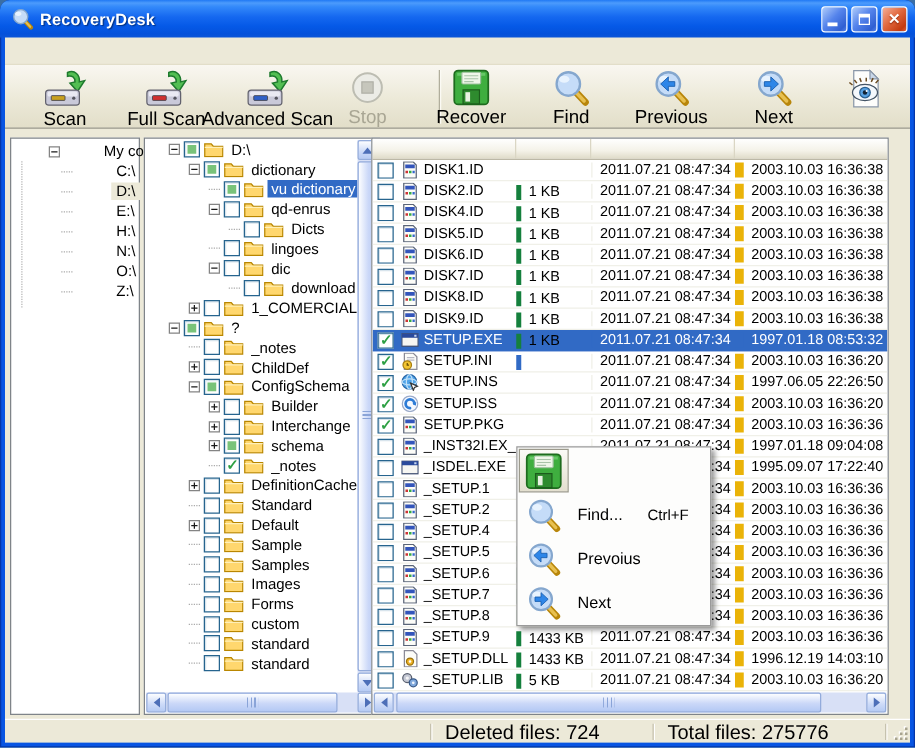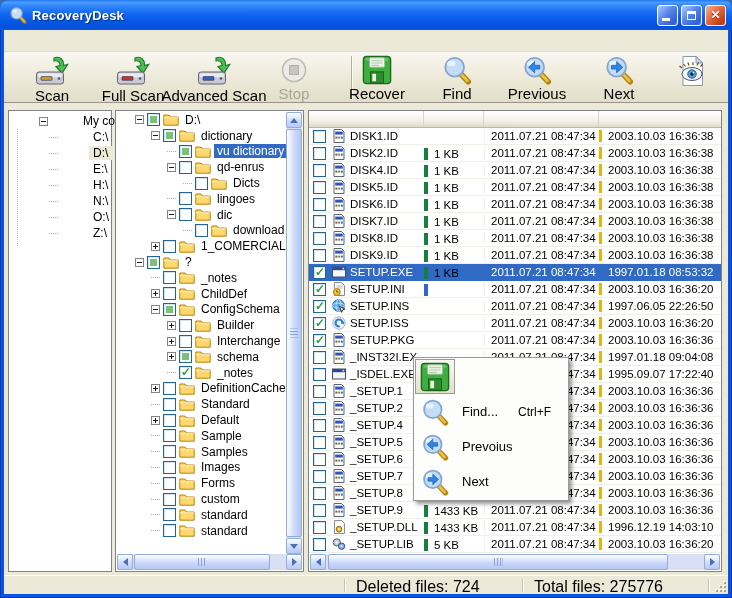--- a/index.html
+++ b/index.html
@@ -40,21 +40,21 @@
   .tool-icon { height: 32px; display: flex; align-items: flex-end; }
   .tool-label { font-size: 15px; color: #000; white-space: nowrap; }
   .tool-btn.disabled .tool-label { color: #A9A694; }
   .tb-sep { position: absolute; top: 4px; height: 43px; width: 1px; background: #B1AE9C; box-shadow: 1px 0 0 #FBFAF4; }
 
   
   .main { position: absolute; top: 74px; left: 0; right: 0; bottom: 19px; background: #ECE9D8; }
   .panel { position: absolute; background: #fff; border: 1px solid #7F8489; }
   #drivePanel { left: 4px;   top: 6px; width: 104px; height: 462px; }
   #treePanel  { left: 111px; top: 6px; width: 189px; height: 462px; }
-  #listPanel  { left: 304px; top: 6px; width: 414px; height: 462px; overflow: hidden; }
+  #listPanel  { left: 293px; top: 6px; width: 414px; height: 462px; overflow: hidden; }
 
   
   .drow { height: 16px; display: flex; align-items: center; font-size: 12px; white-space: nowrap; gap: 28px; }
   .drow .dlabel { padding: 0 4px; }
   .drow.sel .dlabel { background: #ECE9D8; }
   .drive-rail { position: absolute; left: 8px; top: 18px; height: 117px; border-left: 1px dotted #B5B5B5; }
 
   
   .exp { width: 9px; height: 9px; border: 1px solid #848484; background: #fff; position: relative; flex: none; margin-right: 3px; }
   .exp::before { content: ""; position: absolute; left: 1px; top: 3px; width: 5px; height: 1px; background: #1a1a1a; }
@@ -94,21 +94,21 @@
              background: linear-gradient(#FFFFFF,#F4F2E8 60%,#DFDBC8); border-bottom: 1px solid #BCB8A6; }
   .col-h { font-size: 12px; padding: 1px 0 0 6px; border-right: 1px solid #DAD6C4; flex: none; }
   .lrows { position: absolute; top: 17px; left: 0; right: 0; bottom: 16px; overflow: hidden; background: #fff; }
   .lrow { height: 17px; display: flex; align-items: center; font-size: 11.5px; border-bottom: 1px solid #F0F0E8; }
   .lrow.sel { background: #316AC5; color: #fff; border-bottom-color: #316AC5; }
   .c-name { width: 115px; flex: none; display: flex; align-items: center; padding-left: 4px; overflow: hidden; white-space: nowrap; }
   .c-name .cb { margin-right: 6px; }
   .c-name .f-ic { flex: none; margin-right: 4px; display: flex; }
   .c-size { width: 60px; flex: none; padding-left: 6px; border-left: 4px solid #15803d; white-space: nowrap; overflow: hidden; margin-top: 36px; }
   .c-cre  { width: 115px; flex: none; padding-left: 6px; border-left: 1px solid #F0F0E8; white-space: nowrap; overflow: hidden; }
-  .c-mod  { flex: 1; padding-left: 6px; border-left: 3px solid #eab308; white-space: nowrap; overflow: hidden; }
+  .c-mod  { flex: 1; padding-left: 6px; border-left: 7px solid #eab308; white-space: nowrap; overflow: hidden; }
   .lrow.sel .c-size, .lrow.sel .c-cre, .lrow.sel .c-mod { border-left-color: #316AC5; }
 
   
   .ctx { position: absolute; left: 409px; top: 253px; width: 156px; background: #FDFDFC;
          border: 1px solid #9A9A9A; box-shadow: 3px 3px 4px rgba(0,0,0,.4); padding: 1px; z-index: 20; }
   .ctx-item { height: 35px; display: flex; align-items: stretch; }
   .ctx-ic { width: 40px; flex: none; display: flex; align-items: center; justify-content: center; }
   .ctx-item.hl .ctx-ic { border: 1px solid #9C9A8C; background: linear-gradient(#FBFAF6,#E3DFCF); }
   .ctx-body { flex: 1; display: flex; align-items: center; font-size: 13px; padding-left: 7px; }
   .ctx-item.hl .ctx-body { background: #316AC5; color: #fff; }

